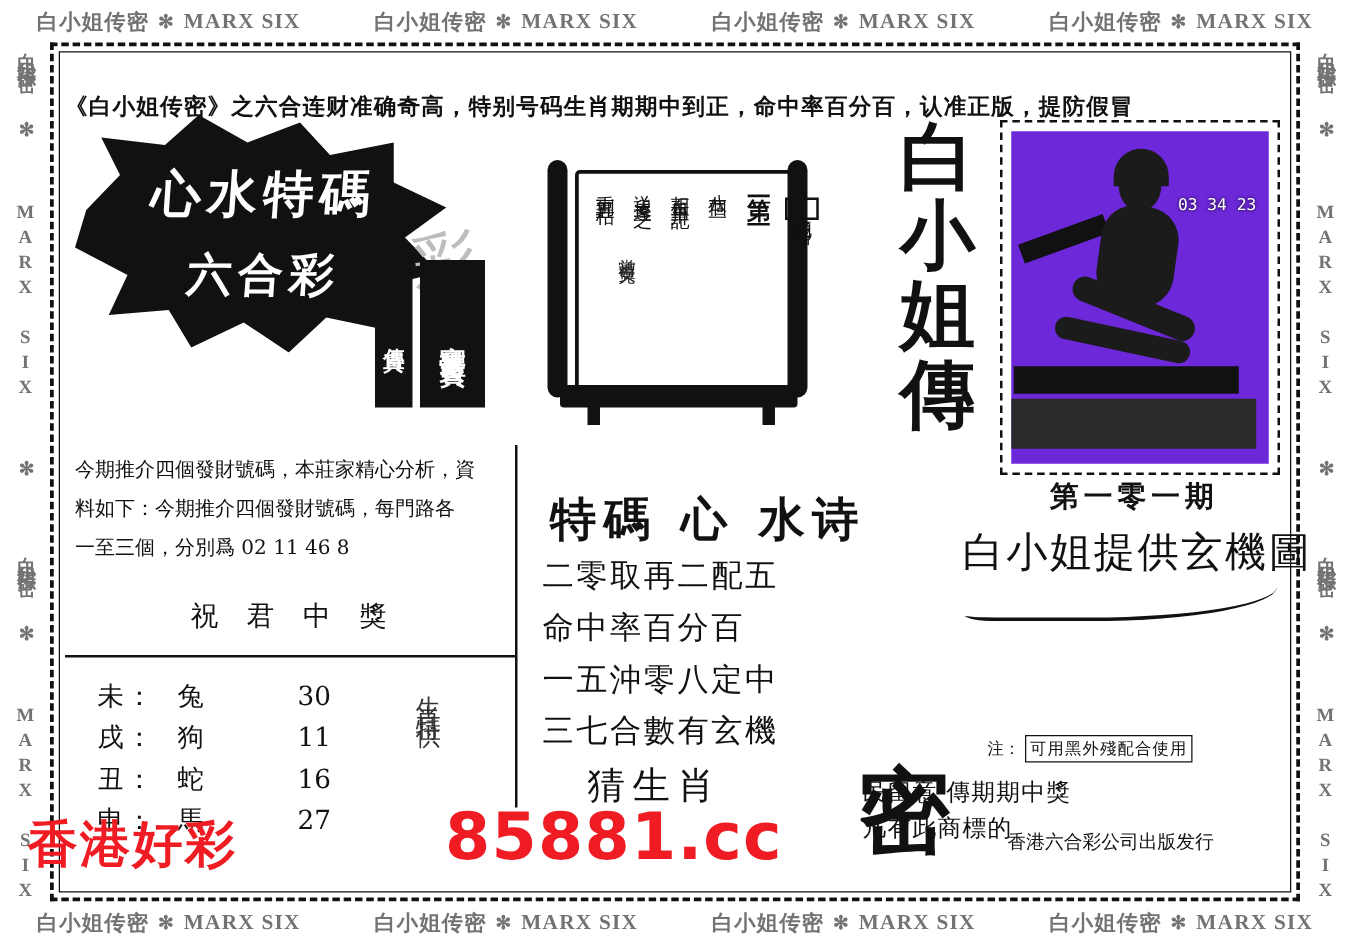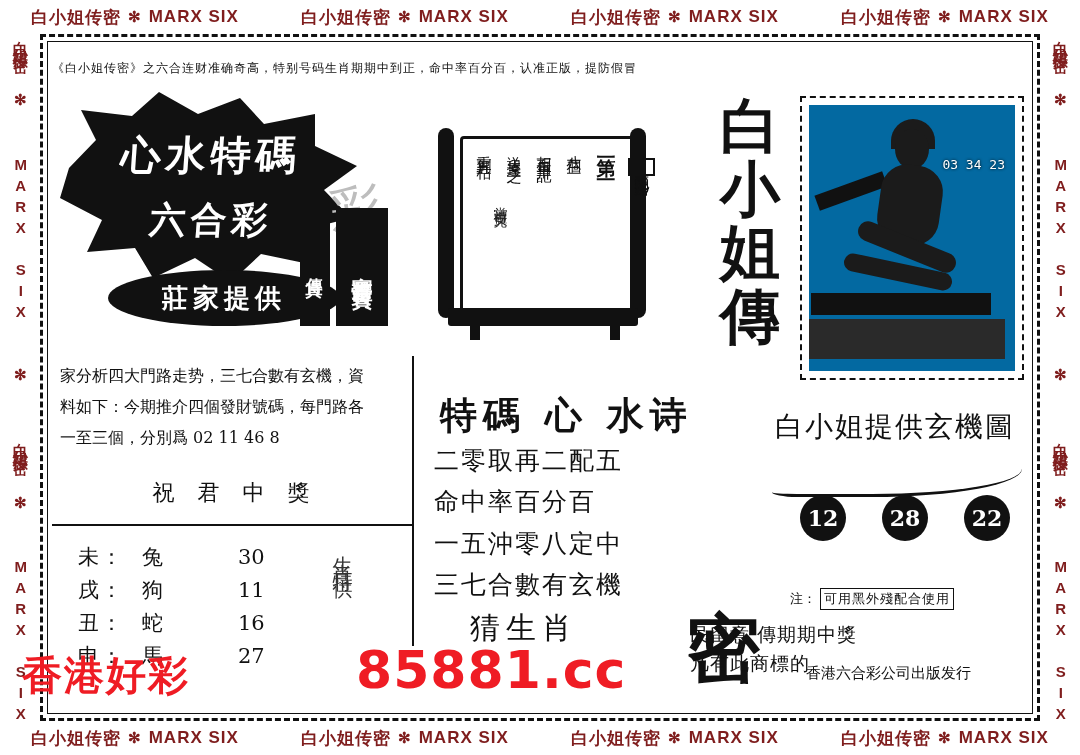--- a/index.html
+++ b/index.html
@@ -9,23 +9,23 @@
     font-family:"DejaVu Sans","Liberation Sans",sans-serif;
     overflow:hidden;
     position:relative;
     color:#111;
   }
   .page{position:absolute;inset:0;}
 
   
   .strip{
     position:absolute;
-    font-family:Liberation Sans, sans-serif;
+    font-family:Liberation Serif, serif;
     font-weight:700;
-    color:#7f1d1d;
+    color:#737373;
     white-space:nowrap;
     letter-spacing:1px;
   }
   .strip-top{top:2px;left:0;width:1080px;height:30px;
     display:flex;align-items:center;justify-content:space-around;font-size:17px;}
   .strip-bottom{bottom:2px;left:0;width:1080px;height:30px;
     display:flex;align-items:center;justify-content:space-around;font-size:17px;}
   .strip-left{top:0;left:4px;width:32px;height:755px;
     display:flex;align-items:center;justify-content:center;}
   .strip-right{top:0;right:4px;width:32px;height:755px;
@@ -52,26 +52,27 @@
   }
   .frame:after{
     content:"";
     position:absolute;inset:4px;
     border:1px solid #111;
   }
 
   
   .headline{
     position:absolute;
-    top:60px;left:52px;width:986px;
-    font-family:"DejaVu Serif","Liberation Serif",serif;
-    font-size:12px;
+    top:73px;left:52px;width:986px;
+    font-family:"DejaVu Serif","Liberation Serif",serif;
+    font-size:18px;
     letter-spacing:1px;
     color:#111;
     white-space:nowrap;
+    font-weight:bold;
   }
 
   
   .star-wrap{
     position:absolute;left:60px;top:92px;width:310px;height:230px;
   }
   .starburst{
     position:absolute;left:0;top:0;width:300px;height:200px;
     background:#111;
     clip-path:polygon(
@@ -232,21 +233,21 @@
     line-height:1.02;
     text-align:center;
     letter-spacing:0;
   }
   .brand div{margin-bottom:2px;}
   .photo{
     position:absolute;left:800px;top:96px;width:210px;height:270px;
     border:2px dashed #111;padding:5px;background:#fff;
   }
   .photo-inner{
-    position:absolute;inset:7px;background:#0369a1;overflow:hidden;
+    position:absolute;inset:7px;background:#6d28d9;overflow:hidden;
   }
   .ph-fig{position:absolute;background:#1b1b1b;}
   .ph-head{left:86px;top:24px;width:34px;height:40px;border-radius:50%;}
   .ph-hair{left:82px;top:14px;width:44px;height:30px;border-radius:22px 22px 0 0;}
   .ph-torso{left:70px;top:60px;width:62px;height:80px;border-radius:26px;transform:rotate(8deg);}
   .ph-leg1{left:46px;top:132px;width:104px;height:20px;border-radius:12px;transform:rotate(22deg);}
   .ph-leg2{left:34px;top:158px;width:110px;height:18px;border-radius:12px;transform:rotate(12deg);}
   .ph-bar1{left:6px;top:78px;width:72px;height:16px;background:#111;transform:rotate(-20deg);}
   .ph-bar2{left:2px;top:188px;width:180px;height:22px;background:#111;}
   .ph-bar3{left:0;top:214px;width:196px;height:40px;background:#2a2a2a;}
@@ -254,23 +255,23 @@
     position:absolute;right:10px;top:52px;color:#fff;font-size:13px;
     font-family:"DejaVu Sans Mono","Liberation Mono",monospace;
     text-shadow:0 0 3px #000;
   }
   .issue{
     position:absolute;left:800px;top:382px;width:215px;text-align:center;
     font-family:"DejaVu Serif","Liberation Serif",serif;
     font-size:23px;font-weight:700;letter-spacing:4px;
   }
   .subtitle{
-    position:absolute;left:770px;top:408px;width:250px;text-align:center;
-    font-family:"DejaVu Serif","Liberation Serif",serif;
-    font-size:28px;letter-spacing:2px;white-space:nowrap;
+    position:absolute;left:770px;top:420px;width:250px;text-align:center;
+    font-family:"DejaVu Serif","Liberation Serif",serif;
+    font-size:33px;letter-spacing:2px;white-space:nowrap;
   }
   .swoosh{
     position:absolute;left:772px;top:450px;width:250px;height:44px;
     border-bottom:3px solid #111;border-radius:0 0 60% 10%;
   }
   .balls{
     position:absolute;left:800px;top:495px;width:210px;
     display:flex;justify-content:space-between;
   }
   .ball{
@@ -384,34 +385,31 @@
   </div>
 
   <div class="frame"></div>
 
   <div class="headline">《白小姐传密》之六合连财准确奇高，特别号码生肖期期中到正，命中率百分百，认准正版，提防假冒</div>
 
   <div class="star-wrap">
     <div class="starburst"></div>
     <div class="star-text1">心水特碼</div>
     <div class="star-text2">六合彩</div>
-    <div class="oval">
-      <span>莊家提供</span>
-    </div>
   </div>
   <div class="ghost-char">彩</div>
   <div class="seal2">
     <span>傳真</span>
   </div>
   <div class="seal">
     <span>實體貴賓</span>
   </div>
 
   <div class="left-body">
-    <div>家分析四大門路走势，三七合數有玄機，資</div>
+    <div>今期推介四個發財號碼，本莊家精心分析，資</div>
     <div>料如下：今期推介四個發財號碼，每門路各</div>
     <div>一至三個，分別爲  02  11  46 8</div>
   </div>
   <div class="wish">祝 君 中 獎</div>
   <div class="rule-h"></div>
   <div class="rule-v"></div>
 
   <div class="zodiac">
     <div class="zrow">
       <span class="k">未：</span>
@@ -478,28 +476,24 @@
       <div class="ph-fig ph-head"></div>
       <div class="ph-fig ph-torso"></div>
       <div class="ph-fig ph-leg1"></div>
       <div class="ph-fig ph-leg2"></div>
       <div class="ph-fig ph-bar2"></div>
       <div class="ph-fig ph-bar3"></div>
       <div class="ph-date">03 34 23</div>
     </div>
   </div>
 
+  <div class="issue">第一零一期</div>
   <div class="subtitle">白小姐提供玄機圖</div>
   <div class="swoosh"></div>
 
-  <div class="balls">
-    <div class="ball">12</div>
-    <div class="ball">28</div>
-    <div class="ball">22</div>
-  </div>
 
   <div class="note-box">
     <span>注：</span>
     <span class="bx">可用黑外殘配合使用</span>
   </div>
 
   <div class="right-foot">
     <div>民留意 傳期期中獎</div>
     <div>凡有此商標的</div>
   </div>

